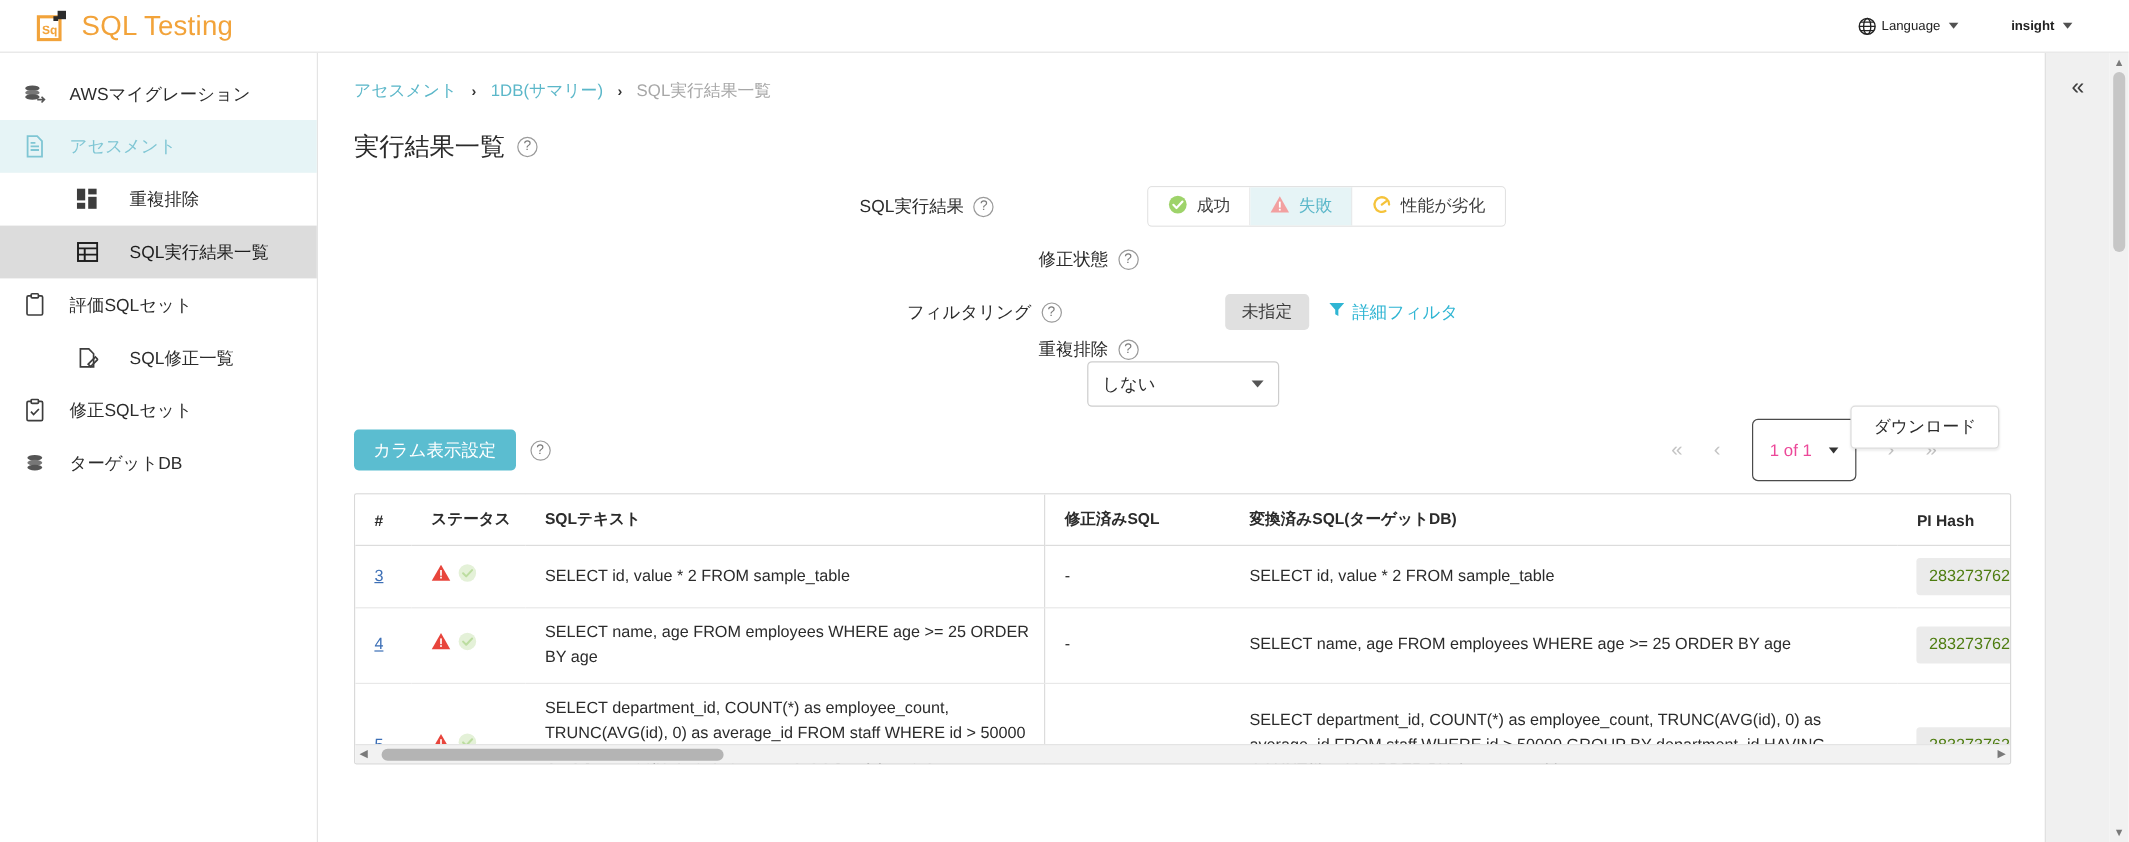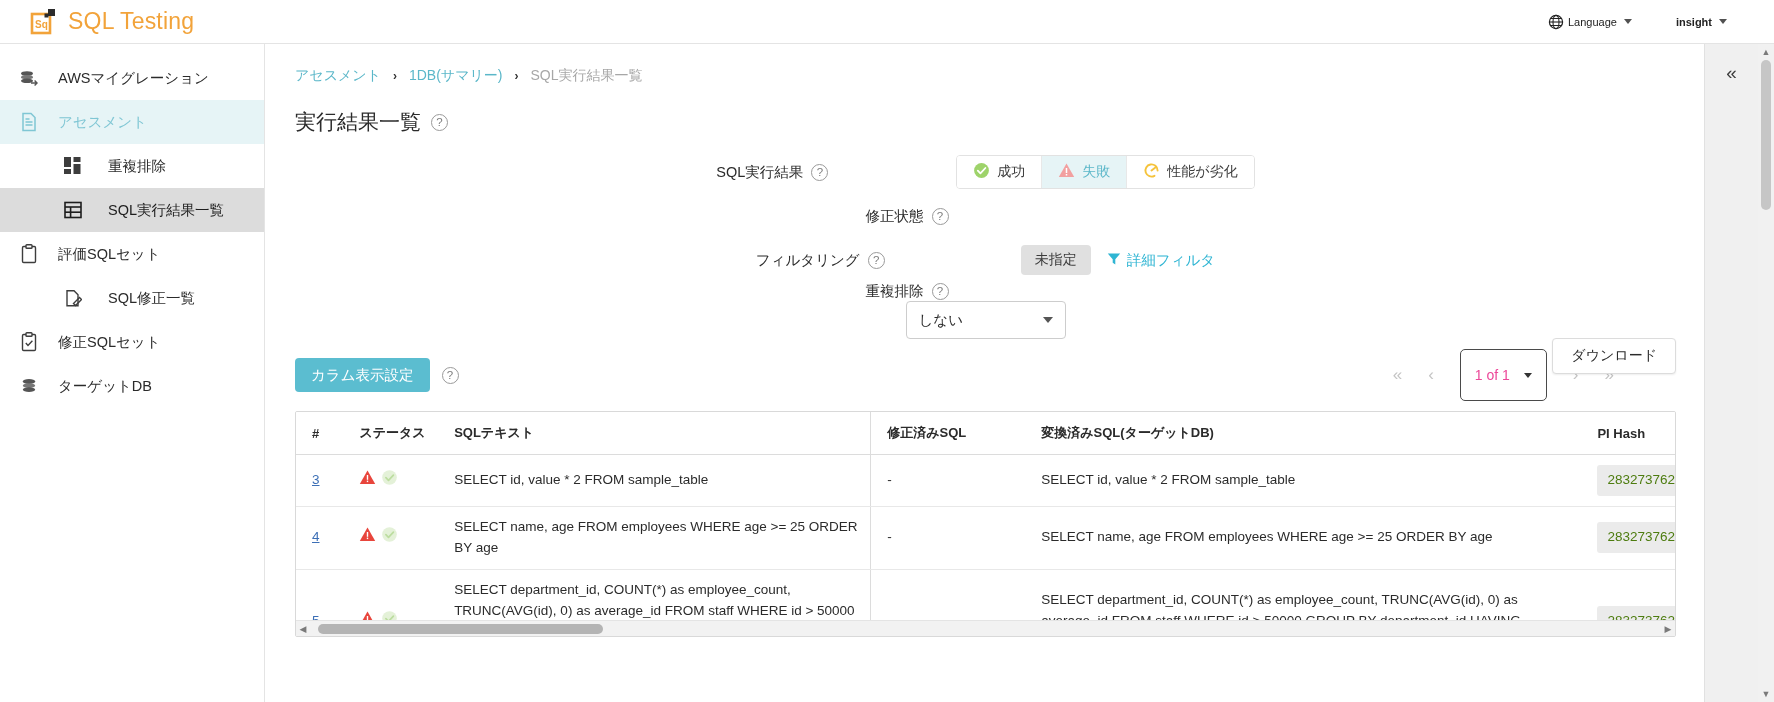--- a/index.html
+++ b/index.html
@@ -123,21 +123,21 @@
     display: flex; align-items: center; padding: 0 12px; font-size: 14.5px; color: #2b2b2b;
     background: #fff; cursor: pointer;
   }
   .select-caret {
     margin-left: auto; width: 0; height: 0;
     border-left: 5px solid transparent; border-right: 5px solid transparent;
     border-top: 6px solid #555;
   }
 
   .btn-dl {
-    position: absolute; right: 28px; top: 294px;
+    position: absolute; right: 38px; top: 294px;
     border: 1px solid #dcdcdc; border-radius: 4px; background: #fff;
     height: 36px; padding: 0 18px; font-size: 14px; color: #2b2b2b;
     display: inline-flex; align-items: center; cursor: pointer;
     box-shadow: 0 1px 2px rgba(0,0,0,.07);
   }
 
   .tools-row { display: flex; align-items: center; margin-top: 16px; height: 40px; position: relative; }
   .btn-teal {
     background: #5bbdd0; color: #fff; border: none; border-radius: 4px;
     height: 34px; padding: 0 16px; font-size: 14.5px; cursor: pointer;

